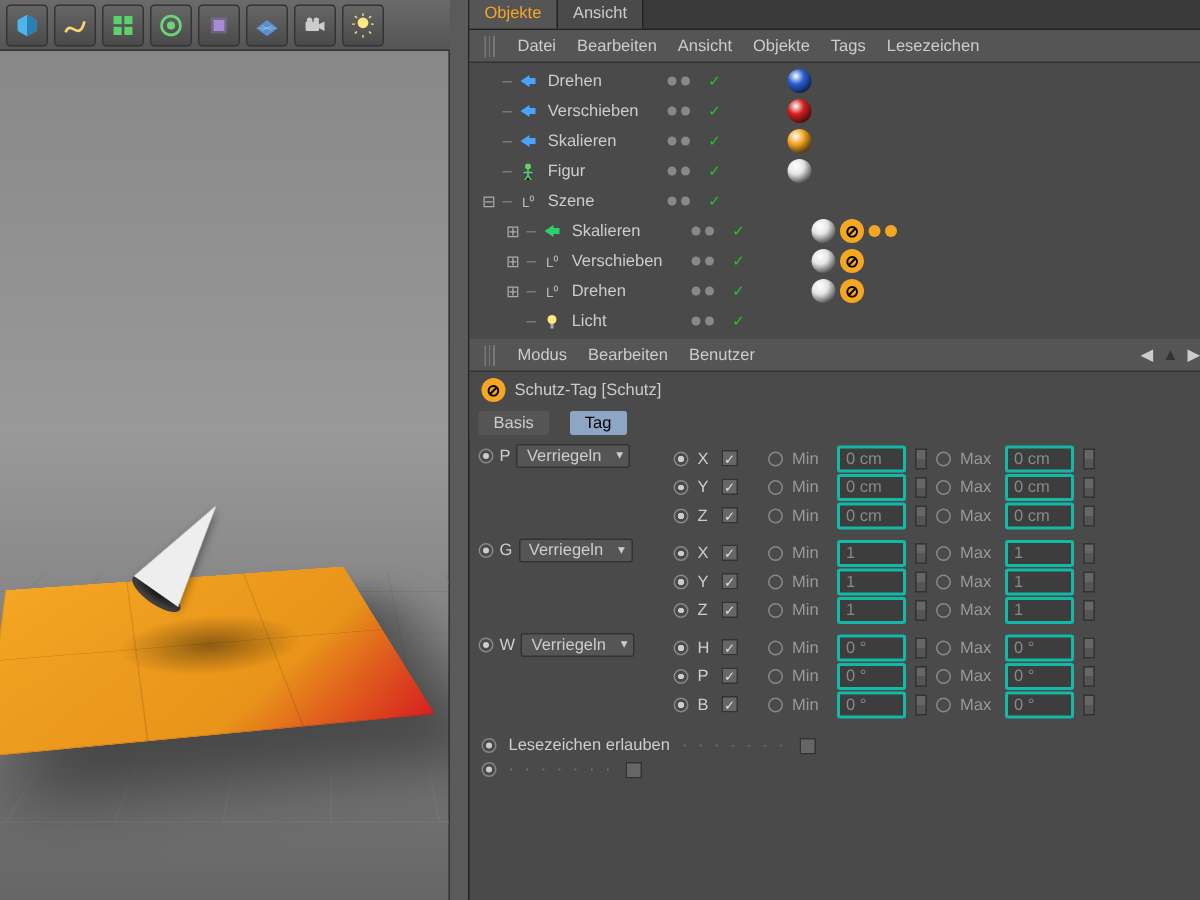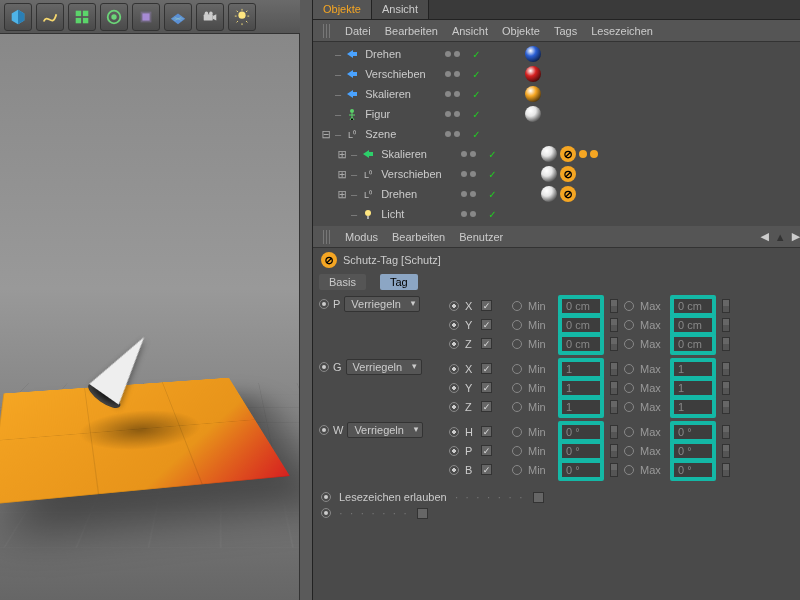--- a/index.html
+++ b/index.html
@@ -43,21 +43,21 @@
 .radio.on::after{content:"";display:block;width:4px;height:4px;background:#ccc;border-radius:50%;margin:2px}
 .dd{background:#555;border:1px solid #333;padding:1px 16px 1px 6px;border-radius:2px;position:relative;cursor:pointer;min-width:76px}
 .dd::after{content:"▾";position:absolute;right:4px;top:1px;font-size:9px}
 .prop-rows{flex:1}
 .prop-row{display:flex;align-items:center;gap:6px;height:19px}
 .axis-radio{width:10px;height:10px;border:1px solid #888;border-radius:50%;display:inline-block}
 .axis-radio.on{background:radial-gradient(#ccc 0 2px,transparent 2px)}
 .axis-label{width:10px}
 .chk{width:11px;height:11px;border:1px solid #333;background:#666;display:inline-flex;align-items:center;justify-content:center;font-size:9px;cursor:pointer}
 .chk.on::after{content:"✓";color:#ddd}
-.num-field{background:#3d3d3d;border:4px solid #14b8a6;padding:1px 4px;width:46px;color:#888;border-radius:2px}
+.num-field{background:#3d3d3d;border:2px solid #14b8a6;padding:1px 4px;width:46px;color:#888;border-radius:2px}
 .spinner{width:8px;height:14px;background:linear-gradient(#666 0 50%,#555 50%);border:1px solid #333;cursor:pointer}
 .minmax-label{color:#999;width:24px}
 .bottom-check{display:flex;align-items:center;gap:8px;padding:2px 8px}
 .dots{color:#777;letter-spacing:2px}
 .nav-icons{margin-left:auto;display:flex;gap:6px;align-items:center}
 .floor{position:absolute;left:-80px;bottom:-40px;width:600px;height:400px;transform:perspective(600px) rotateX(68deg);background:repeating-linear-gradient(0deg,#777 0 1px,transparent 1px 50px),repeating-linear-gradient(90deg,#777 0 1px,transparent 1px 50px);opacity:.6}
 .orange-tile{position:absolute;left:0;bottom:80px;width:260px;height:180px;background:linear-gradient(135deg,#f5a623 0%,#e8941a 70%,#d62020 100%);transform:perspective(500px) rotateX(55deg) rotateZ(-8deg);box-shadow:20px 40px 40px rgba(0,0,0,.4)}
 .orange-tile::before{content:"";position:absolute;inset:0;background:repeating-linear-gradient(0deg,rgba(0,0,0,.1) 0 1px,transparent 1px 90px),repeating-linear-gradient(90deg,rgba(0,0,0,.1) 0 1px,transparent 1px 90px)}
 .cone{position:absolute;left:100px;bottom:180px;width:40px;height:90px;transform:rotate(35deg)}
 .cone-body{width:0;height:0;border-left:18px solid transparent;border-right:18px solid transparent;border-bottom:70px solid #eee;filter:drop-shadow(2px 2px 3px rgba(0,0,0,.4))}

